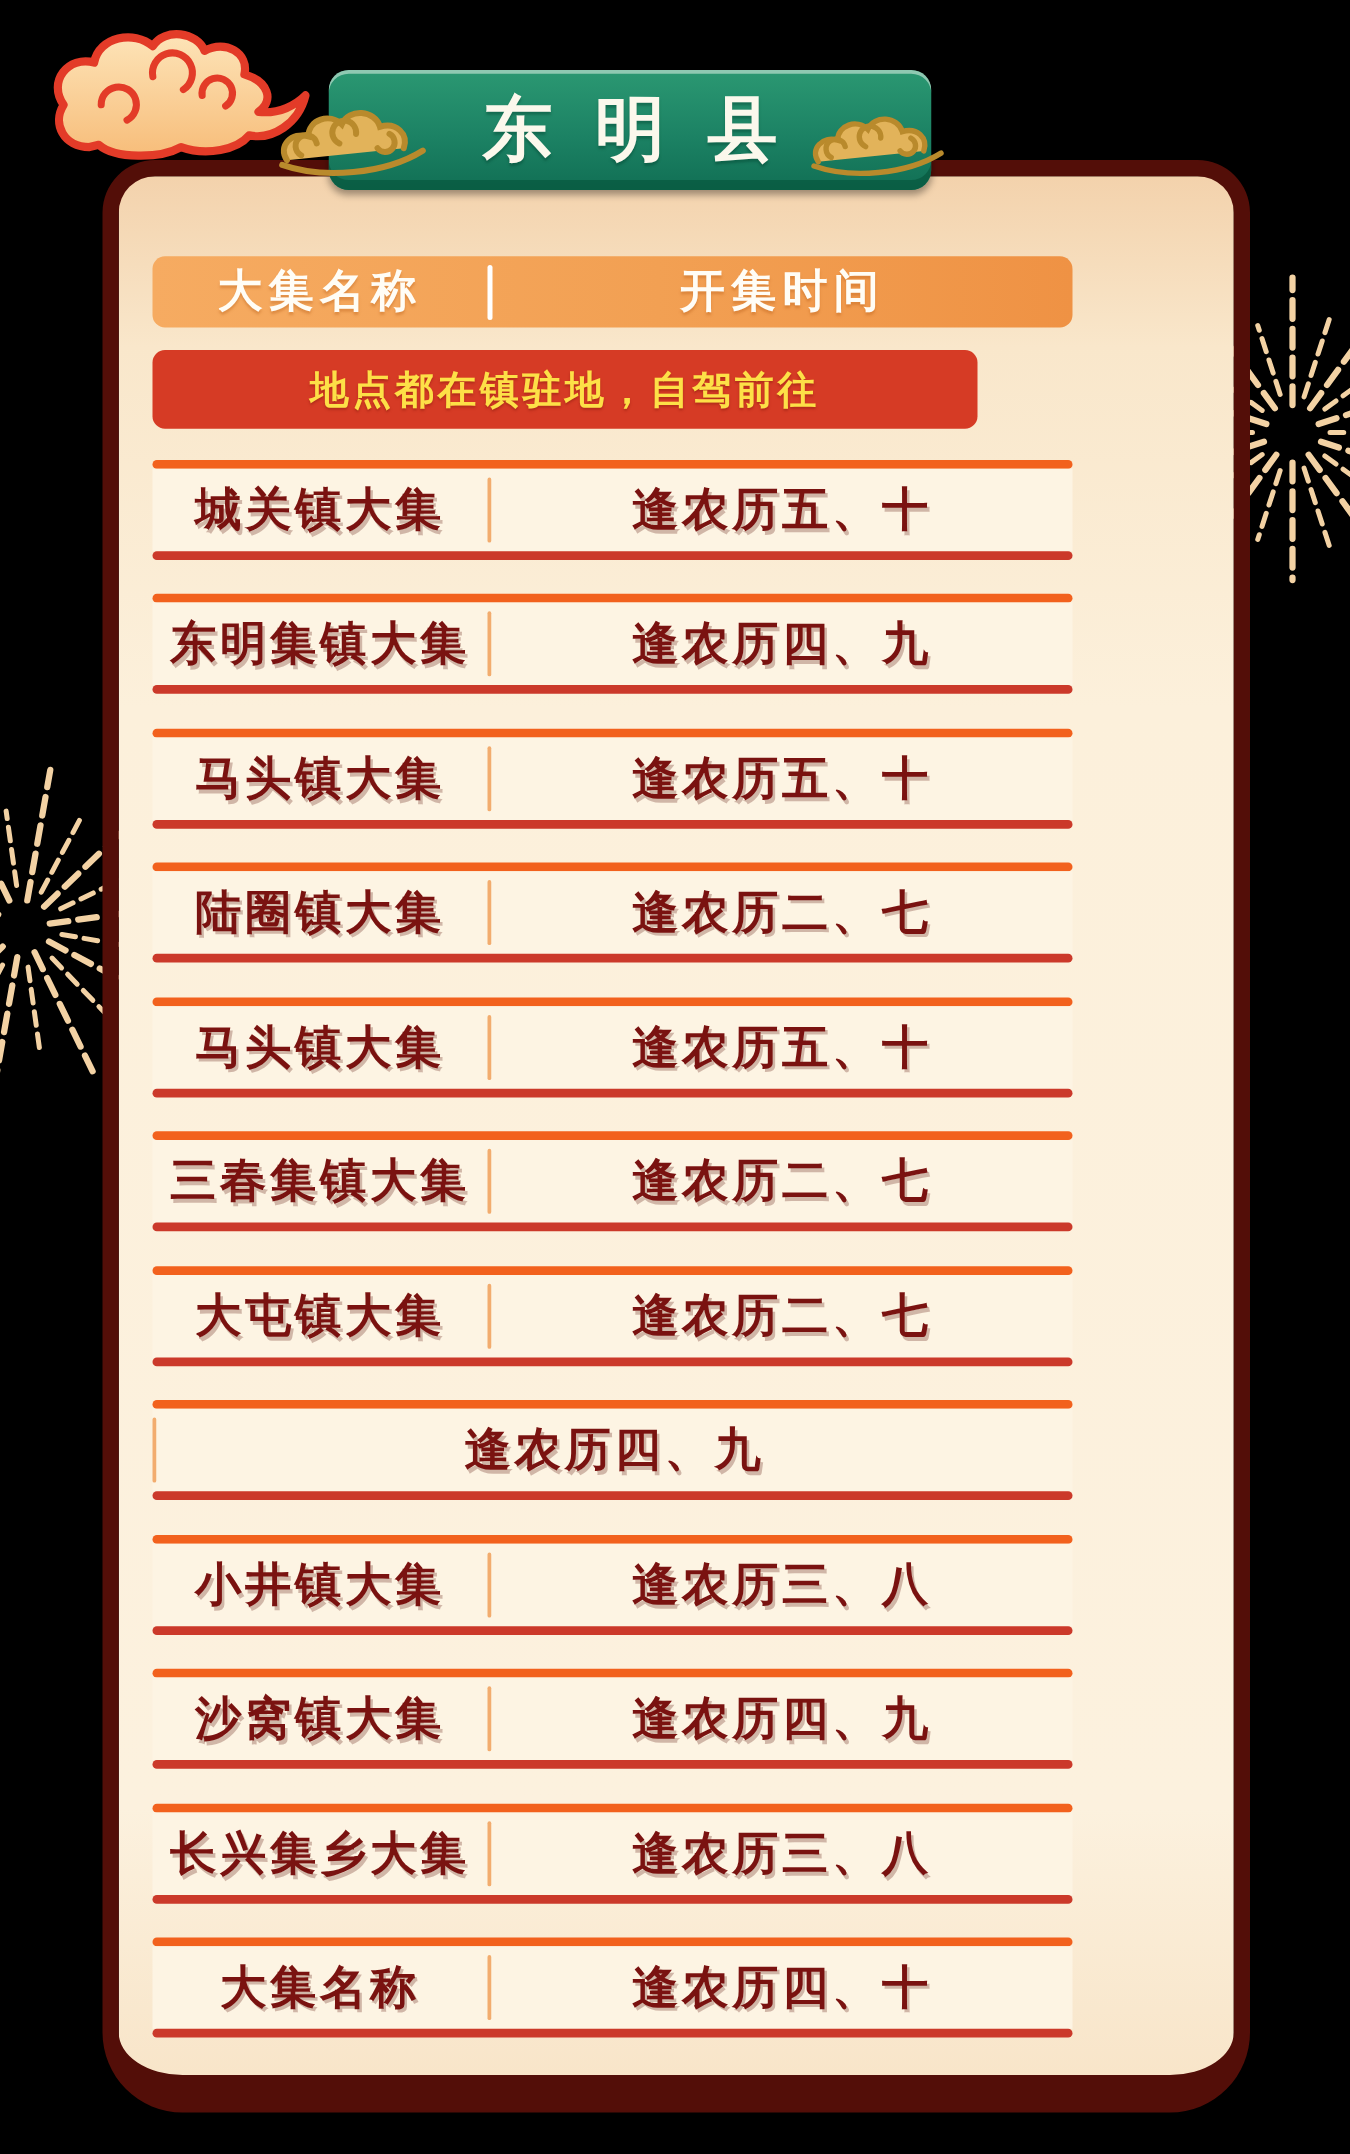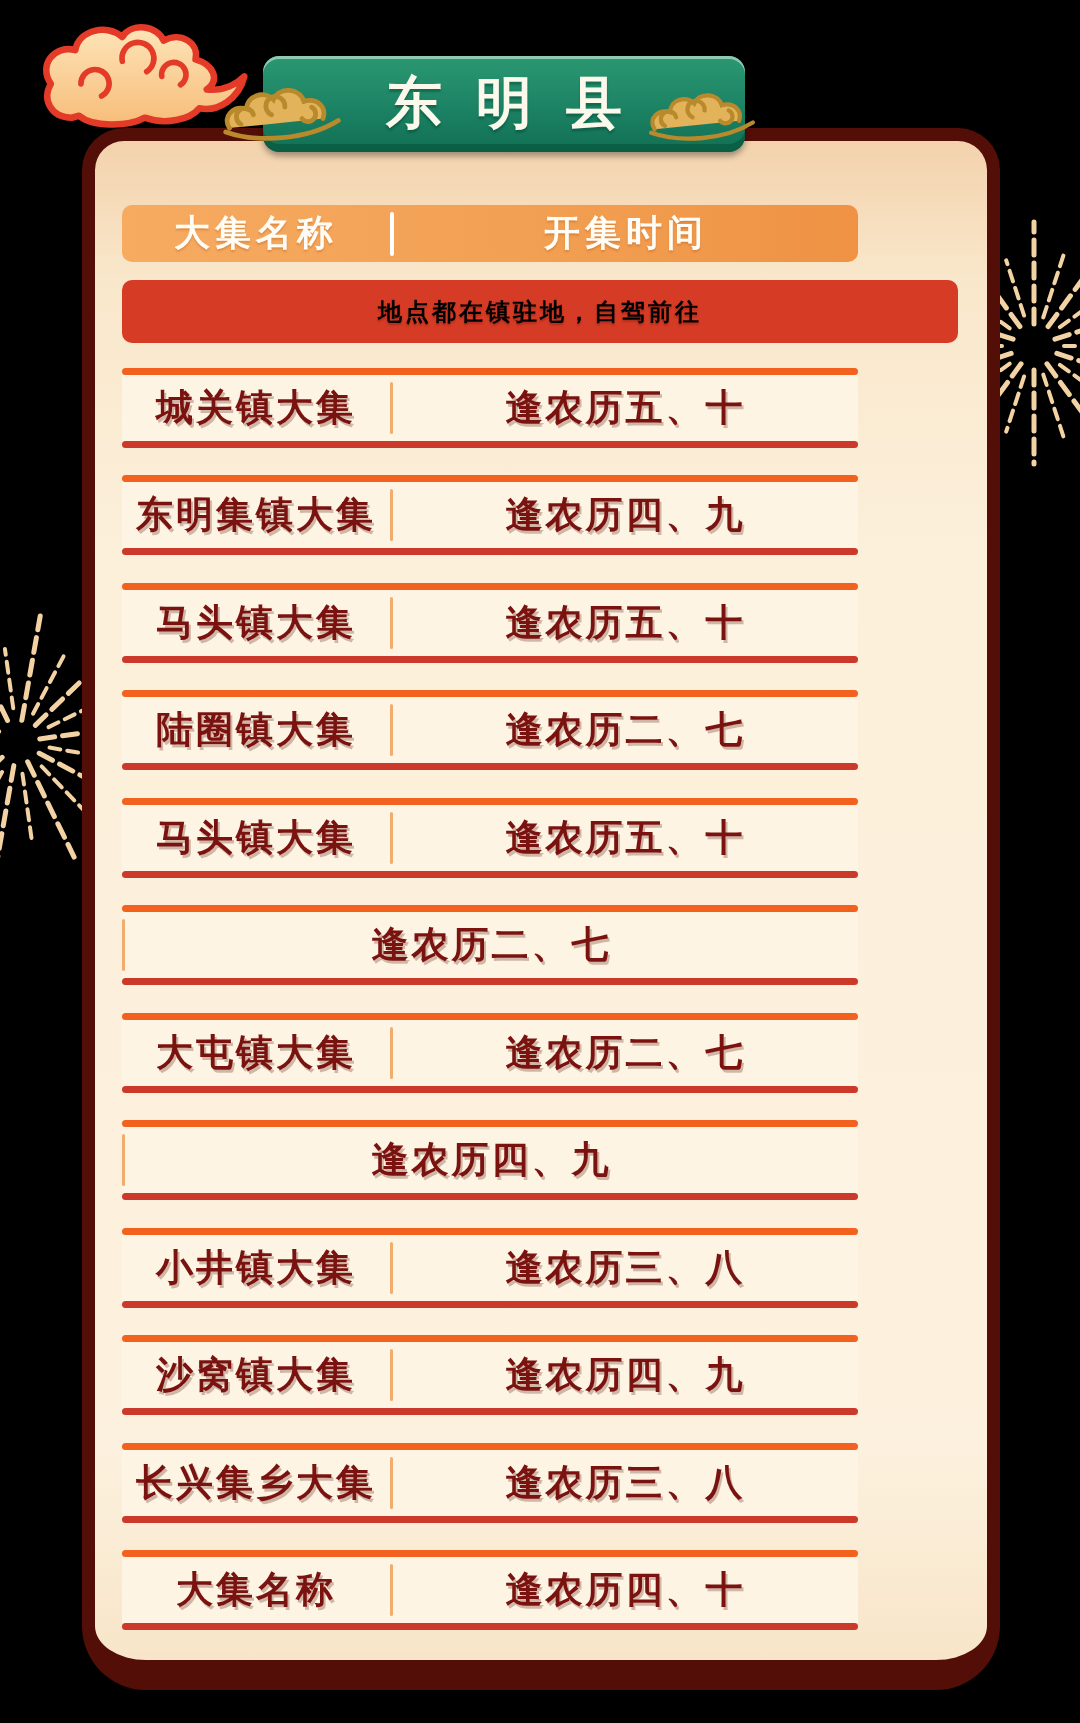--- a/index.html
+++ b/index.html
@@ -40,24 +40,24 @@
     background:linear-gradient(90deg,#f6ab61 0%,#f2a053 55%,#ef9244 100%);
     border-radius:10px;display:flex;align-items:center;
     color:#fffdf6;font-weight:bold;font-size:36px;letter-spacing:5px;
     text-shadow:0 2px 2px rgba(180,90,20,.35);
   }
   .th-left{width:268px;text-align:center;}
   .th-divider{width:4px;height:44px;background:#fff;border-radius:2px;}
   .th-right{flex:1;text-align:center;}
   
   .notice{
-    position:absolute;left:27px;top:139px;width:836px;height:63px;
+    position:absolute;left:27px;top:139px;width:660px;height:63px;
     background:#d63b25;border-radius:10px;
     display:flex;align-items:center;justify-content:center;
-    color:#000000;font-weight:bold;font-size:24px;letter-spacing:3px;
+    color:#fde047;font-weight:bold;font-size:31px;letter-spacing:3px;
     text-shadow:0 2px 2px rgba(120,20,10,.4);
   }
   
   .rows{
     position:absolute;left:27px;top:227px;width:736px;height:1262px;
     display:flex;flex-direction:column;justify-content:space-between;
   }
   .row{height:80px;display:flex;flex-direction:column;}
   .row-top-line{height:7px;background:#f2611d;border-radius:4px;}
   .row-bottom-line{height:7px;background:#cb392a;border-radius:4px;}
@@ -181,20 +181,21 @@
     <div class="row-body">
       <div class="cell cell-name">马头镇大集</div>
       <div class="cell-divider"></div>
       <div class="cell cell-time">逢农历五、十</div>
     </div>
     <div class="row-bottom-line"></div>
   </div>
         <div class="row">
     <div class="row-top-line"></div>
     <div class="row-body">
+      <div class="cell cell-name">三春集镇大集</div>
       <div class="cell-divider"></div>
       <div class="cell cell-time">逢农历二、七</div>
     </div>
     <div class="row-bottom-line"></div>
   </div>
         <div class="row">
     <div class="row-top-line"></div>
     <div class="row-body">
       <div class="cell cell-name">大屯镇大集</div>
       <div class="cell-divider"></div>

